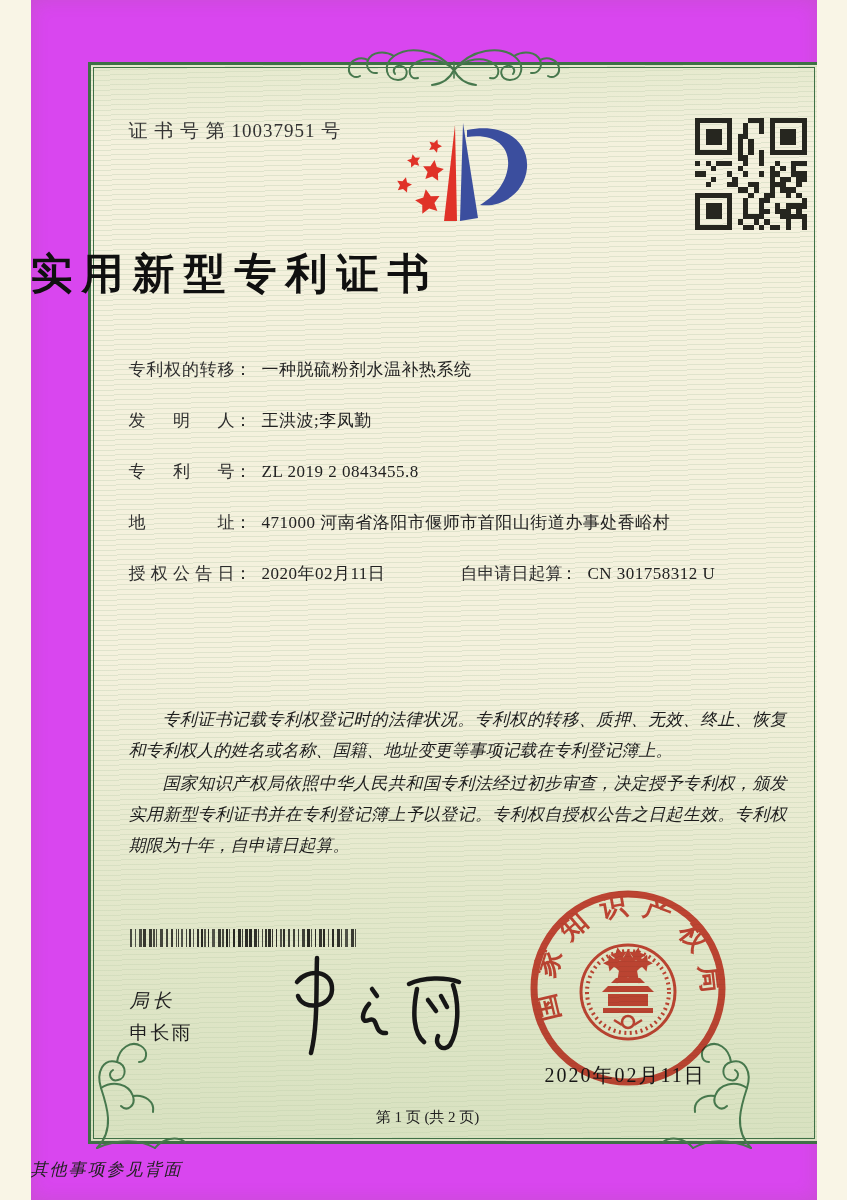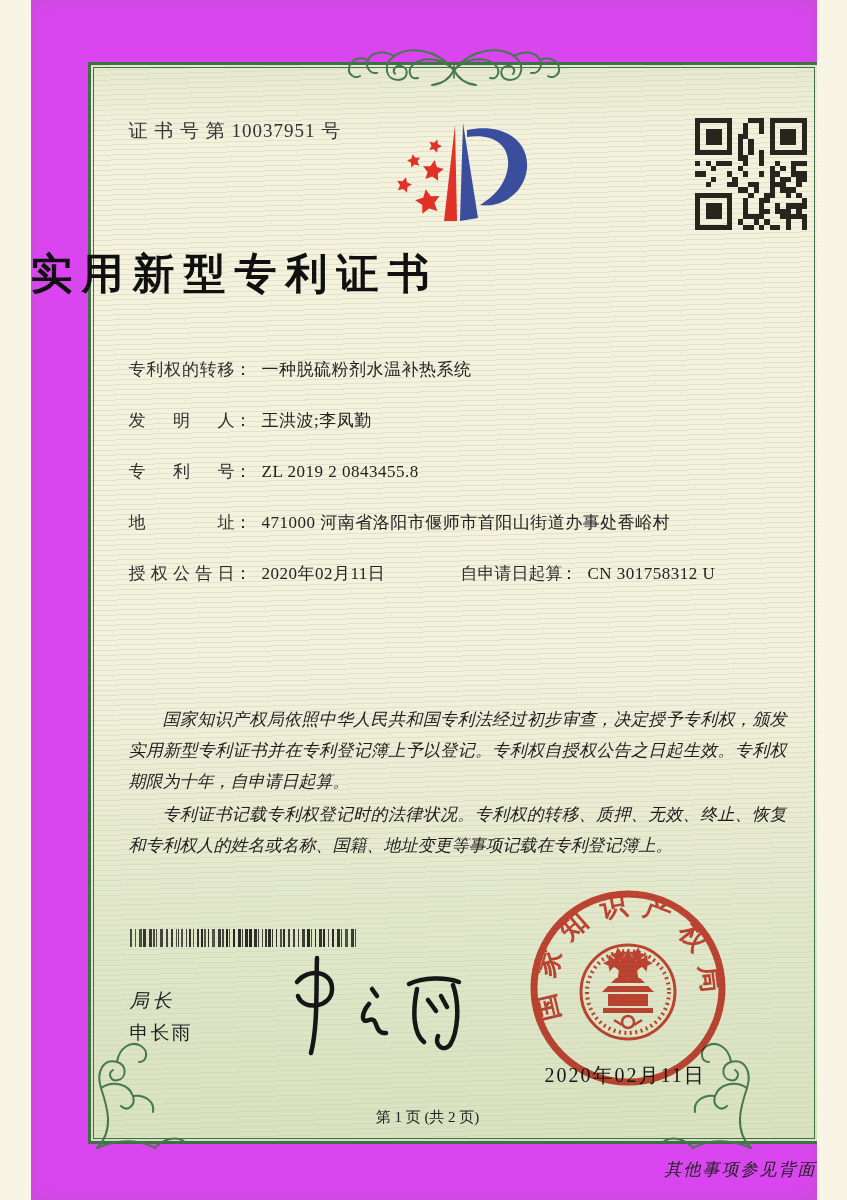--- a/index.html
+++ b/index.html
@@ -62,22 +62,22 @@
   }
   
   .barcode{position:absolute;left:99px;top:929px;width:226px;height:18px;}
   .officer-title{position:absolute;left:99px;top:988px;font-size:19px;letter-spacing:4px;font-style:italic;}
   .officer-name{position:absolute;left:99px;top:1020px;font-size:19px;letter-spacing:2px;}
   .signature{position:absolute;left:222px;top:948px;width:220px;height:112px;}
   .seal{position:absolute;left:497px;top:888px;width:200px;height:200px;mix-blend-mode:multiply;opacity:.92;}
   .seal-date{position:absolute;left:514px;top:1062px;font-size:20px;letter-spacing:2px;color:#161616;}
   .page-info{position:absolute;left:0;right:0;top:1108px;text-align:center;font-size:15px;color:#222;padding-left:8px;}
   .back-note{
-    position:absolute;left:0;right:0;top:1158px;text-align:right;
-    font-size:17px;font-style:italic;color:#222;letter-spacing:2px;margin-left:16px;
+    position:absolute;left:0;right:0;top:1158px;text-align:left;
+    font-size:17px;font-style:italic;color:#222;letter-spacing:2px;
   }
   svg{display:block;}
 </style>
 </head>
 <body>
 
 <div class="page">
 
   <div class="frame"></div>
 
@@ -373,22 +373,22 @@
     </div>
     <div class="frow">
       <span class="flabel">授权公告日</span><span class="colon">：</span><span class="fvalue">2020年02月11日</span>
       <span class="grant-group">
         <span class="flabel">自申请日起算</span><span class="colon">：</span><span class="fvalue">CN 301758312 U</span>
       </span>
     </div>
   </div>
 
   <div class="body-text">
+    <p>专利证书记载专利权登记时的法律状况。专利权的转移、质押、无效、终止、恢复和专利权人的姓名或名称、国籍、地址变更等事项记载在专利登记簿上。</p>
     <p>国家知识产权局依照中华人民共和国专利法经过初步审查，决定授予专利权，颁发实用新型专利证书并在专利登记簿上予以登记。专利权自授权公告之日起生效。专利权期限为十年，自申请日起算。</p>
-    <p>专利证书记载专利权登记时的法律状况。专利权的转移、质押、无效、终止、恢复和专利权人的姓名或名称、国籍、地址变更等事项记载在专利登记簿上。</p>
   </div>
 
   <svg class="barcode" id="barcode" viewBox="0 0 226 18" preserveAspectRatio="none">
       <g fill="#24241f">
         <rect x="0" y="0" width="2" height="18" opacity="0.81"></rect>
         <rect x="5" y="0" width="1" height="18" opacity="0.76"></rect>
         <rect x="9" y="0" width="3" height="18" opacity="0.79"></rect>
         <rect x="13" y="0" width="3" height="18" opacity="0.91"></rect>
         <rect x="19" y="0" width="3" height="18" opacity="0.89"></rect>
         <rect x="23" y="0" width="2" height="18" opacity="0.80"></rect>

